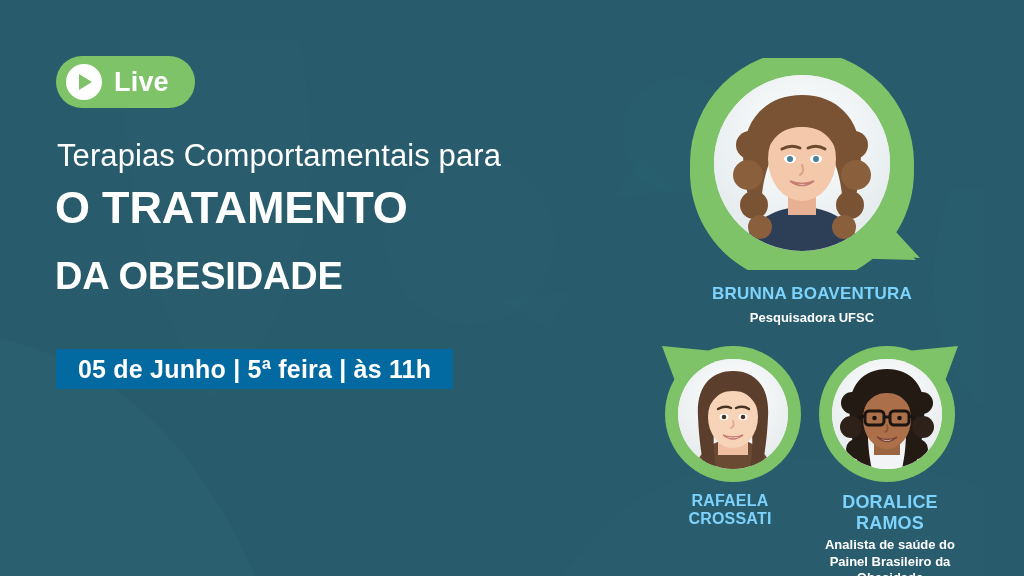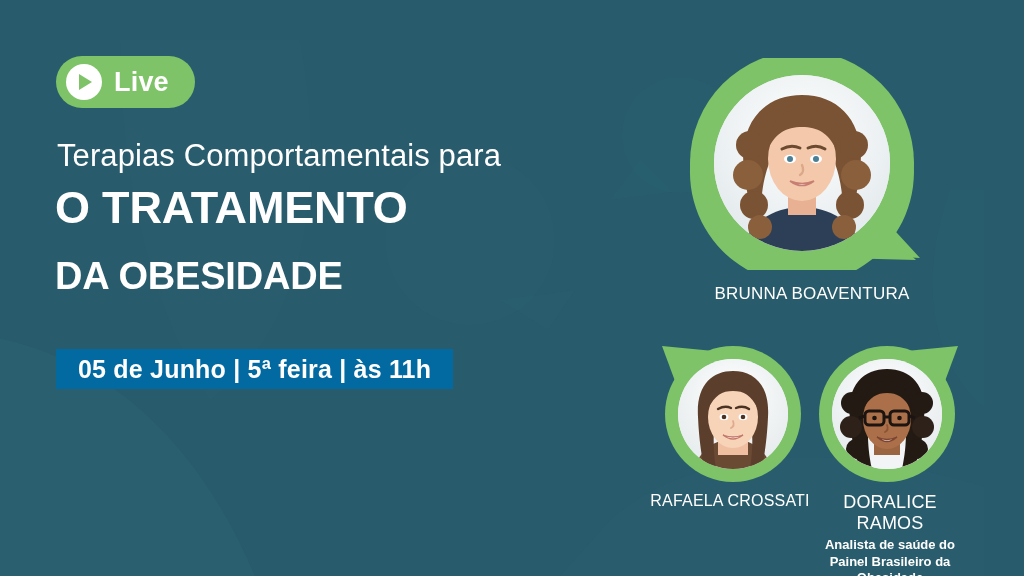--- a/index.html
+++ b/index.html
@@ -71,21 +71,21 @@
 
   .bubble { position:relative; }
   .bubble svg { position:absolute; left:0; top:0; }
   .photo {
     position:absolute; border-radius:50%; overflow:hidden;
     background:#e9eef1;
   }
   .photo svg { display:block; width:100%; height:100%; }
 
   .sp-name {
-    text-align:center; color:#ffffff; font-weight:normal;
+    text-align:center; color:#7dd3fc; font-weight:bold;
     letter-spacing:.2px; line-height:1.15;
   }
   .sp-role {
     text-align:center; color:#ffffff; font-weight:bold; line-height:1.25;
   }
 
   
   #sp-main { left:688px; top:58px; width:248px; }
   #sp-main .bubble { width:248px; height:212px; }
   #sp-main .photo { left:26px; top:17px; width:176px; height:176px; }
@@ -195,20 +195,21 @@
           <circle cx="76" cy="84" r="3" fill="#4a7f96"></circle>
           <circle cx="102" cy="84" r="3" fill="#4a7f96"></circle>
 
           <path d="M 88 90 q 3 7 -2 10" stroke="#dba88a" stroke-width="2.4" fill="none" stroke-linecap="round"></path>
 
           <path d="M 76 106 q 12 9 24 0 q -12 5 -24 0 Z" fill="#ffffff" stroke="#c77f73" stroke-width="1.6"></path>
         </svg>
       </div>
     </div>
     <div class="sp-name">BRUNNA BOAVENTURA</div>
+    <div class="sp-role">Pesquisadora UFSC</div>
   </div>
 
   <div class="speaker" id="sp-left">
     <div class="bubble">
       <svg width="164" height="144" viewBox="0 0 164 144">
         <circle cx="85" cy="76" r="68" fill="#7ec368"></circle>
         <path d="M 14 8 L 76 14 L 34 62 Z" fill="#7ec368"></path>
       </svg>
       <div class="photo">
         <svg viewBox="0 0 110 110" preserveAspectRatio="xMidYMid slice">

